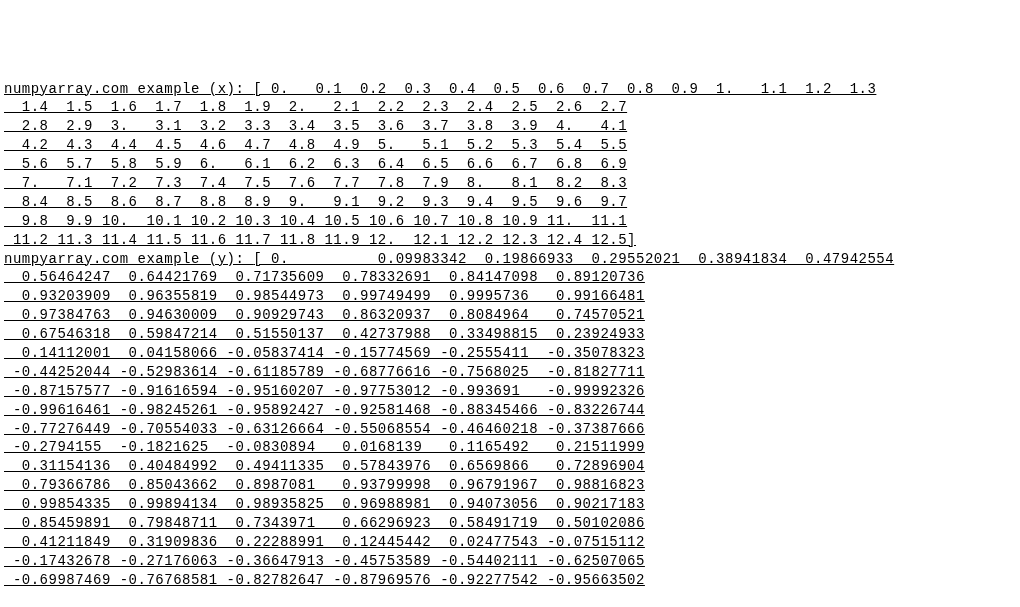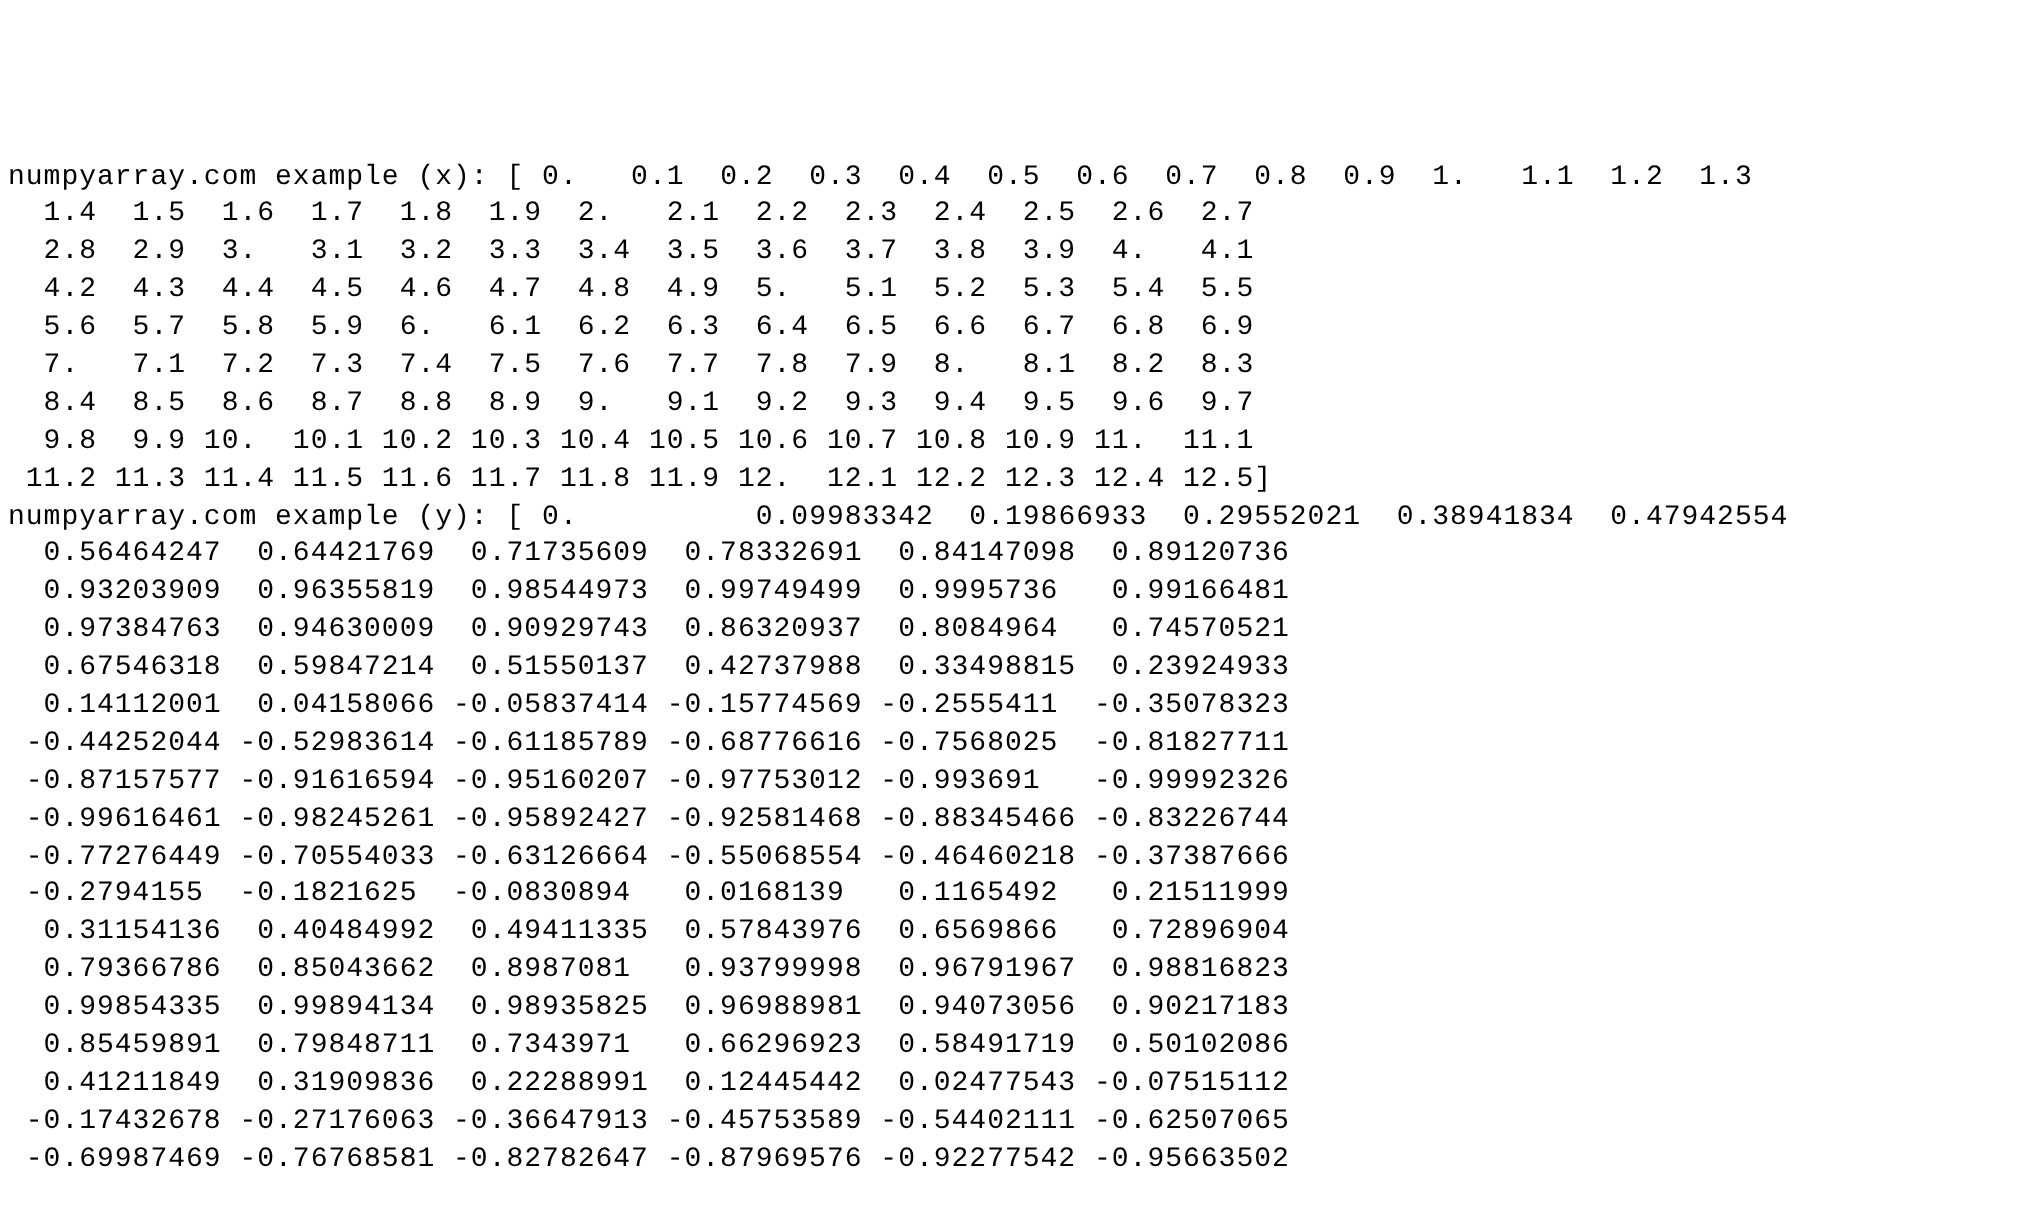--- a/index.html
+++ b/index.html
@@ -8,20 +8,21 @@
       font-family: "Courier New", monospace;
       font-size: 14px;
       line-height: 1.35;
       color: #000;
       background: #fff;
       white-space: pre;
       letter-spacing: 0.5px;
     }
     .output {
       white-space: pre;
+      text-decoration: underline;
     }
   </style>
 </head>
 <body>
 
 
 
 <div class="output"><span>numpyarray.com example (x): </span><span>[ 0.   0.1  0.2  0.3  0.4  0.5  0.6  0.7  0.8  0.9  1.   1.1  1.2  1.3
   1.4  1.5  1.6  1.7  1.8  1.9  2.   2.1  2.2  2.3  2.4  2.5  2.6  2.7
   2.8  2.9  3.   3.1  3.2  3.3  3.4  3.5  3.6  3.7  3.8  3.9  4.   4.1

